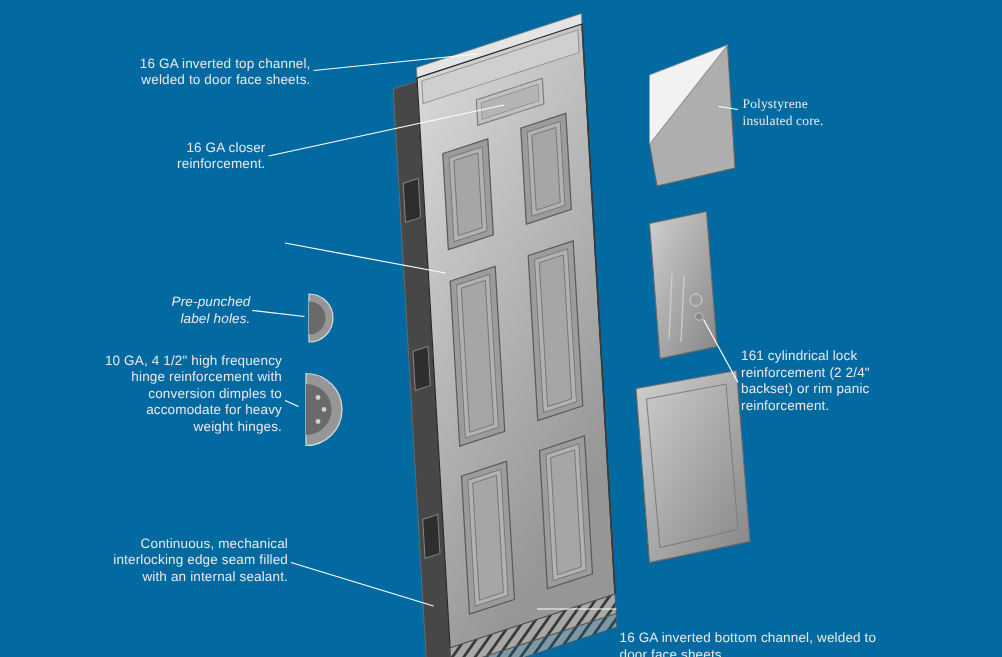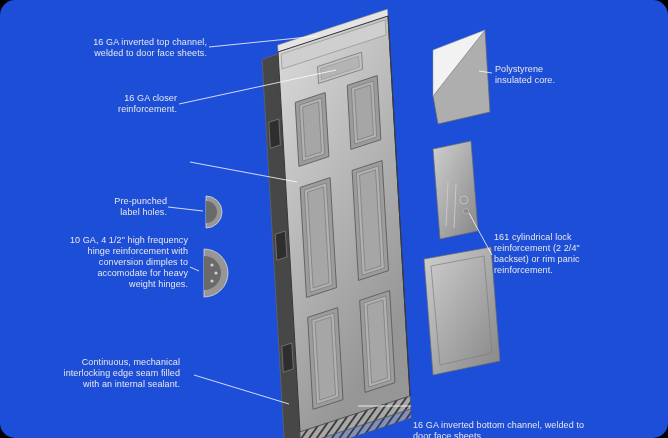--- a/index.html
+++ b/index.html
@@ -1,33 +1,32 @@
 <!DOCTYPE html>
 <html><head>
 <meta charset="utf-8">
 <style>
   html,body{margin:0;padding:0;background:#000;}
   #stage{
-    position:relative;width:668px;height:438px;background:#1d4ed8;overflow:hidden;
+    position:relative;width:668px;height:438px;background:#0369a1;overflow:hidden;
     font-family:"Liberation Sans", sans-serif;
-    border-radius:15px;
   }
   #art{position:absolute;left:0;top:0;}
   .label{
     position:absolute;color:#e8e8e8;font-size:9px;line-height:11px;
     white-space:pre-line;letter-spacing:.1px;
   }
   .r{text-align:right;}
   #lbl-top-channel{left:57px;top:37px;width:150px;}
   #lbl-closer{left:85px;top:93px;width:92px;}
   #lbl-face{left:56px;top:151px;width:132px;}
-  #lbl-holes{left:93px;top:196px;width:74px;}
+  #lbl-holes{left:93px;top:196px;width:74px;font-style:italic;}
   #lbl-hinge{left:48px;top:235px;width:140px;}
-  #lbl-seam{left:40px;top:357px;width:140px;}
-  #lbl-core{left:495px;top:64px;width:100px;}
+  #lbl-seam{left:52px;top:357px;width:140px;}
+  #lbl-core{left:495px;top:64px;width:100px;font-family:Liberation Serif, serif;}
   #lbl-lock{left:494px;top:232px;width:120px;}
   #lbl-bottom{left:413px;top:420px;width:248px;}
 </style>
 </head>
 <body>
 
 <div id="stage">
 
   <svg id="art" width="668" height="438" viewBox="0 0 668 438">
     <defs>

